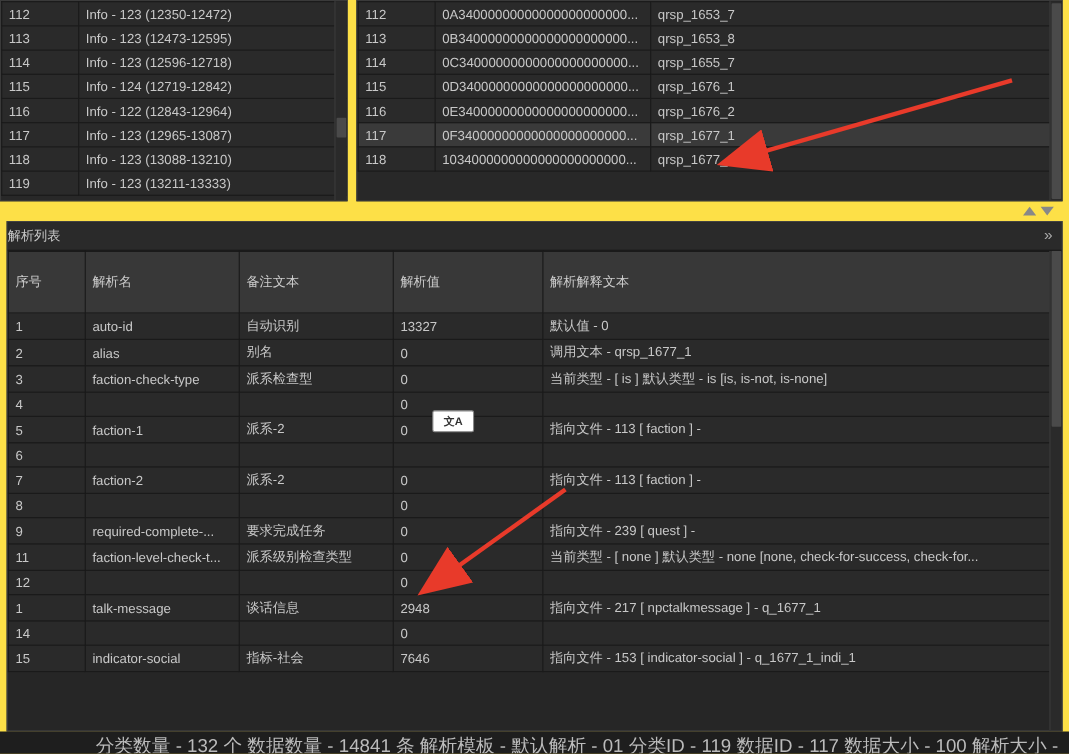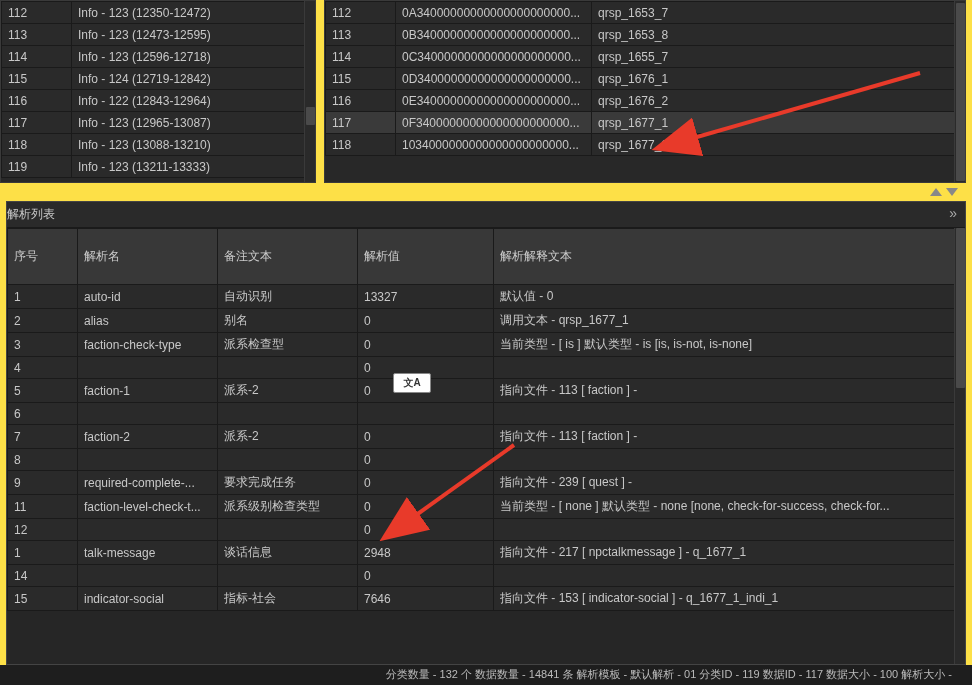--- a/index.html
+++ b/index.html
@@ -17,21 +17,21 @@
 .midbar{height:18px;display:flex;justify-content:flex-end;padding-right:12px;align-items:center}
 .tri{width:0;height:0;border-left:6px solid transparent;border-right:6px solid transparent;margin:0 2px;display:inline-block}
 .tri.up{border-bottom:8px solid #888}
 .tri.dn{border-top:8px solid #888}
 .parse-sec{margin:0 6px;border:1px solid #444;background:#262626}
 .parse-title{text-align:left;padding:4px 0;background:#2a2a2a;color:#c8c8c8;position:relative;border-bottom:1px solid #1a1a1a}
 .chevrons{position:absolute;right:8px;top:4px;color:#aaa;font-size:14px;line-height:1}
 .parse-table-wrap{position:relative;height:436px;overflow:hidden}
 .parse-table th{border:1px solid #1a1a1a;padding:19px 6px;text-align:left;background:#383838;color:#ccc;font-weight:normal;font-size:12px;height:22px}
 .parse-table td{background:#2a2a2a}
-.status{position:absolute;bottom:0;left:0;right:0;height:20px;text-align:right;padding:2px 20px;color:#bbb;font-size:11px;background:#1e1e1e;white-space:nowrap;overflow:hidden}
+.status{position:absolute;bottom:0;left:0;right:0;height:20px;text-align:right;padding:2px 10px;color:#bbb;font-size:17px;background:#1e1e1e;white-space:nowrap;overflow:hidden}
 .translate{position:absolute;width:38px;height:20px;background:#fff;color:#333;border:1px solid #888;border-radius:2px;font-size:10px;display:flex;align-items:center;justify-content:center;font-weight:bold;z-index:5}
 svg.arrow{position:absolute;pointer-events:none;z-index:10}
 </style>
 </head>
 <body>
 <div class="root">
 
 <div class="top">
   <div class="panel panel-left">
     <table>

